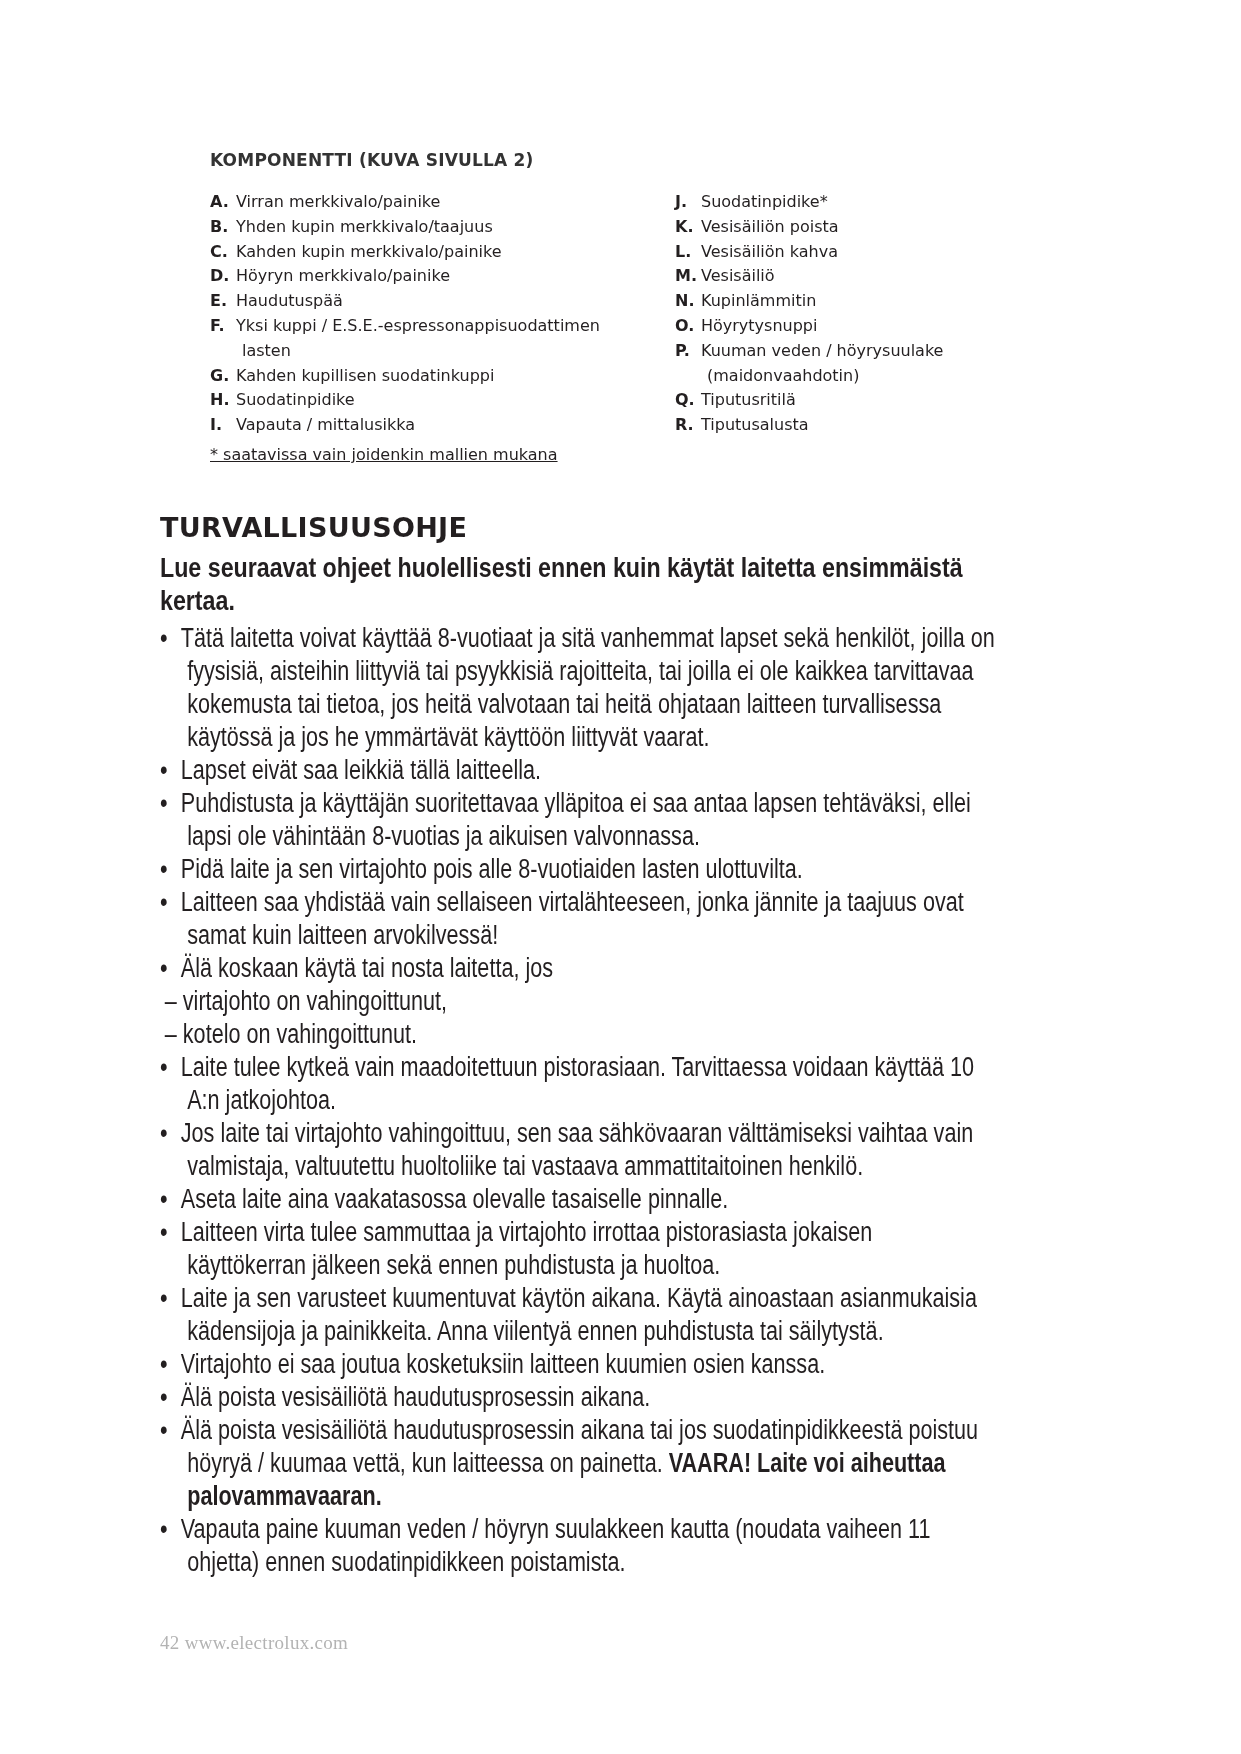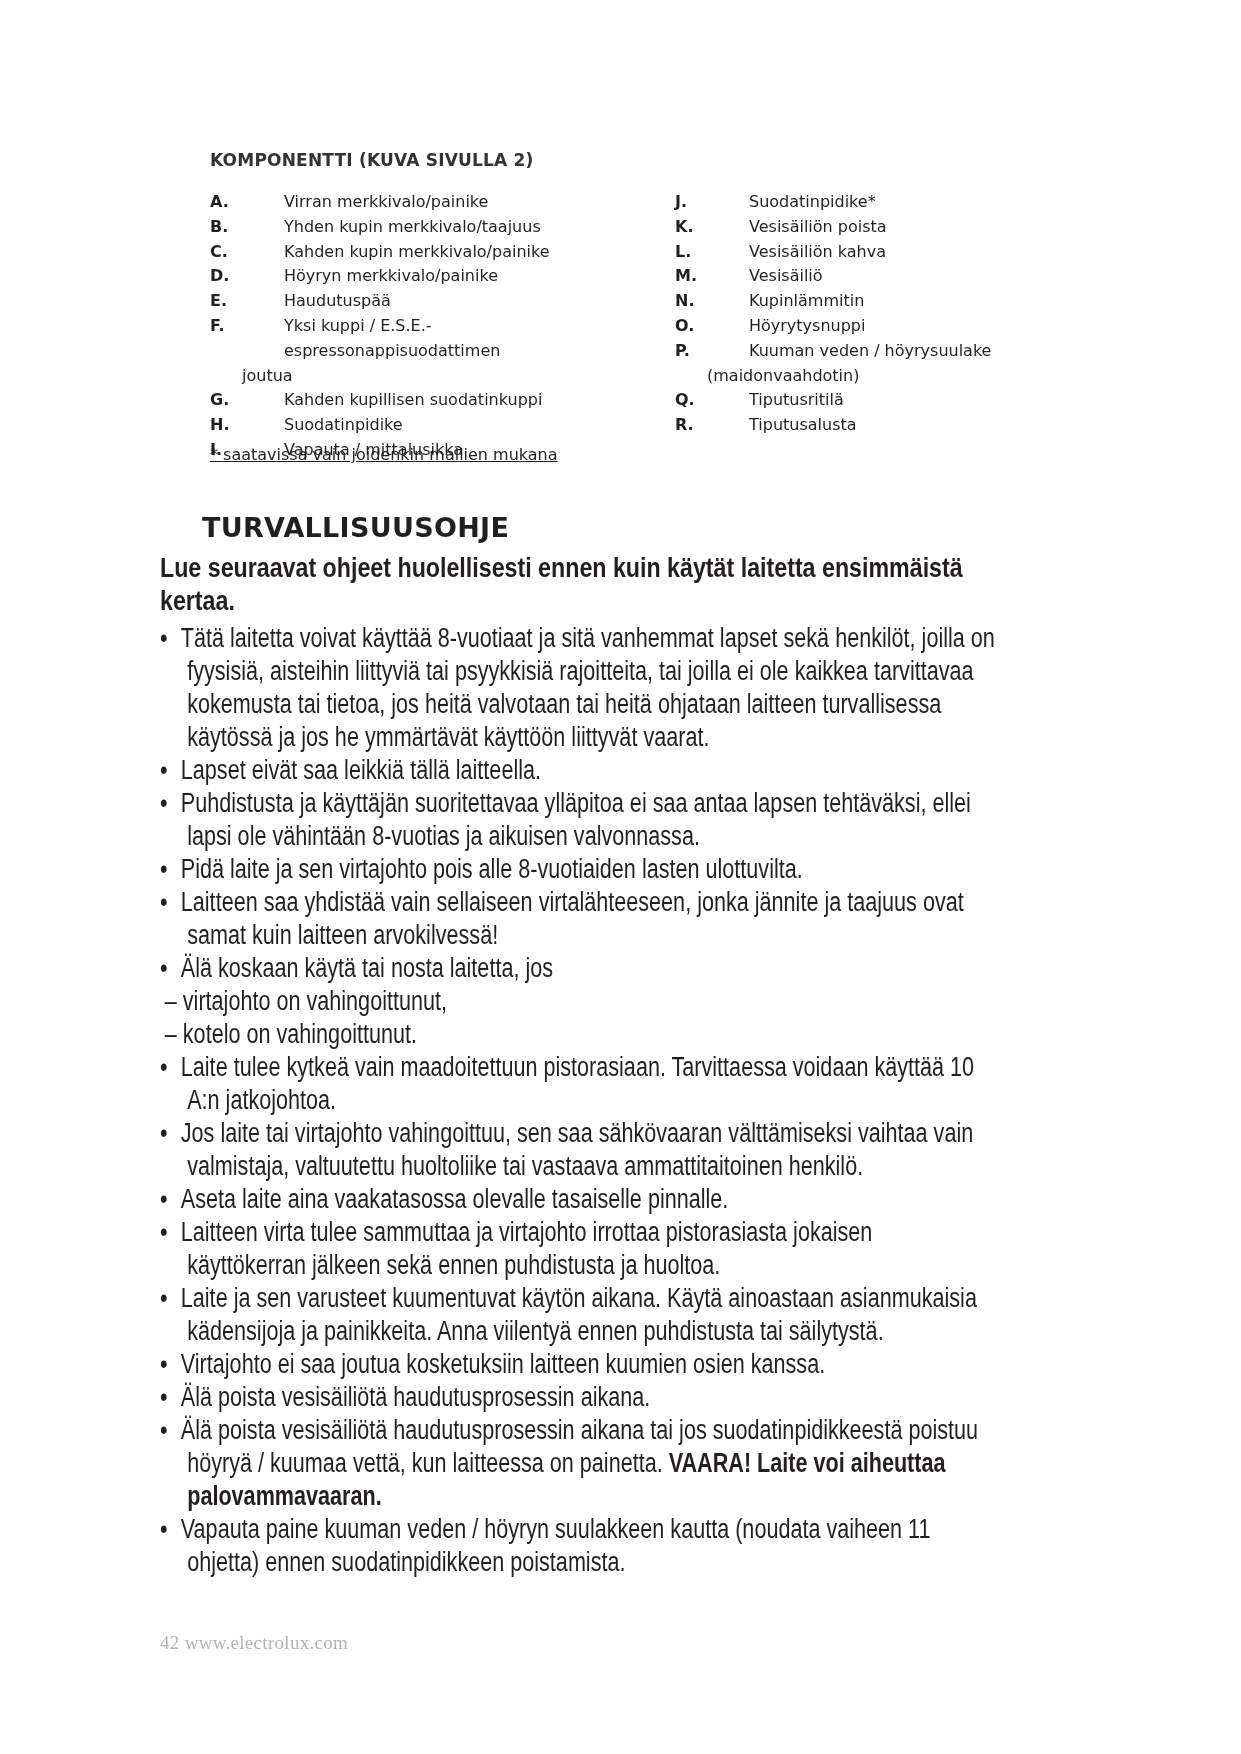--- a/index.html
+++ b/index.html
@@ -12,32 +12,32 @@
     .comp-title {
       position: absolute; left: 210px; top: 150px;
       font-family: "DejaVu Sans", sans-serif; font-weight: bold;
       font-size: 17px; letter-spacing: 0.2px; color: #333333;
     }
     .comp-col { position: absolute; top: 190px; font-family: "DejaVu Sans", sans-serif; font-size: 16px; color: #231f20; }
     .comp-col.left { left: 210px; width: 420px; }
     .comp-col.right { left: 675px; width: 340px; }
     .comp-item { display: flex; line-height: 24.8px; }
     .comp-letter { font-weight: bold; min-width: 26px; }
-    .comp-text { flex: 1; margin-left: 48px; }
+    .comp-text { flex: 1; }
     .comp-cont { padding-left: 32px; line-height: 24.8px; }
     .comp-note {
       position: absolute; left: 210px; top: 445px;
       font-family: "DejaVu Sans", sans-serif; font-size: 16px; color: #231f20; text-decoration: underline;
     }
 
     
     .safety-title {
       position: absolute; left: 160px; top: 512px;
       font-family: "DejaVu Sans", sans-serif; font-weight: bold;
-      font-size: 27px; letter-spacing: 0.3px; color: #231f20; margin-left: 42px;
+      font-size: 27px; letter-spacing: 0.3px; color: #231f20;
     }
     .safety-intro {
       position: absolute; left: 160px; top: 552px; width: 900px;
       font-family: "Liberation Sans", sans-serif; font-weight: bold;
       font-size: 27px; line-height: 33px; color: #231f20;
       transform: scaleX(0.86); transform-origin: left top; width: 1040px;
     }
     .safety-list {
       position: absolute; left: 160px; top: 622px; width: 1120px;
       font-family: "Liberation Sans", sans-serif; font-size: 27px; line-height: 33px;
@@ -82,21 +82,21 @@
         <span class="comp-text">Höyryn merkkivalo/painike</span>
       </div>
     <div class="comp-item">
         <span class="comp-letter">E.</span>
         <span class="comp-text">Haudutuspää</span>
       </div>
     <div class="comp-item">
         <span class="comp-letter">F.</span>
         <span class="comp-text">Yksi kuppi / E.S.E.-espressonappisuodattimen</span>
       </div>
-    <div class="comp-cont">joutua</div>
+    <div class="comp-cont">lasten</div>
     <div class="comp-item">
         <span class="comp-letter">G.</span>
         <span class="comp-text">Kahden kupillisen suodatinkuppi</span>
       </div>
     <div class="comp-item">
         <span class="comp-letter">H.</span>
         <span class="comp-text">Suodatinpidike</span>
       </div>
     <div class="comp-item">
         <span class="comp-letter">I.</span>

